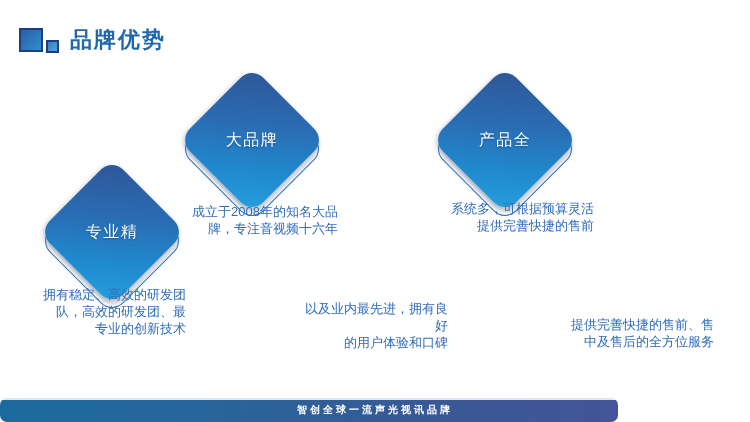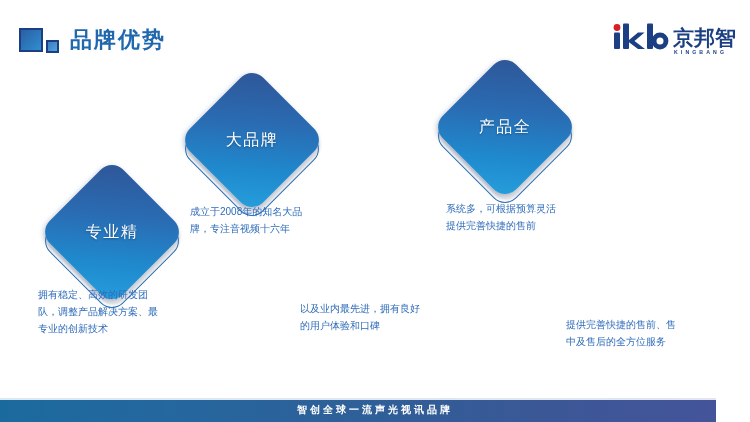--- a/index.html
+++ b/index.html
@@ -121,33 +121,34 @@
     letter-spacing: 1.5px;
     text-shadow: 0 1px 2px rgba(12,40,80,.45);
     white-space: nowrap;
     pointer-events: none;
   }
 
   
   .caption {
     position: absolute;
     color: #2f6cba;
-    font-size: 10px;
+    font-size: 13px;
     line-height: 17px;
-    text-align: left;
+    text-align: right;
     width: 148px;
   }
 
   
   #footer {
     position: absolute;
     left: 0; bottom: 0;
-    width: 716px;
+    width: 618px;
     height: 24px;
     background: linear-gradient(90deg, #1b6a9e 0%, #24679f 22%, #2f5f98 52%, #3b5796 76%, #44549a 100%);
+    border-radius: 7px;
   }
   #footer-rule {
     position: absolute;
     left: 0; top: 0;
     width: 750px;
     height: 2px;
     background: #ffffff;
     opacity: .85;
   }
   #footer-text {
@@ -168,70 +169,51 @@
 </head>
 <body>
 
 <div id="slide">
 
   <div id="header">
     <div class="hdr-sq big"></div>
     <div class="hdr-sq small"></div>
     <div id="page-title">品牌优势</div>
 
-    <div id="logo">
-      <svg width="128" height="36" viewBox="0 0 128 36">
-
-        <circle cx="7" cy="7.5" r="3.4" fill="#d81f26"></circle>
-
-        <rect x="4" y="12.5" width="6" height="16.5" rx="1" fill="#1b3f82"></rect>
-
-        <rect x="13" y="3.5" width="6" height="25.5" rx="1" fill="#1b3f82"></rect>
-        <polygon points="19,20 28,12.5 34.5,12.5 24.5,21 35,29 28,29 19,22.2" fill="#1b3f82"></polygon>
-
-        <rect x="37" y="3.5" width="6" height="25.5" rx="1" fill="#1b3f82"></rect>
-        <circle cx="50" cy="21" r="8.4" fill="#1b3f82"></circle>
-        <circle cx="50" cy="21" r="3.5" fill="#ffffff"></circle>
-
-        <text x="63" y="25" font-family="'Liberation Sans', sans-serif" font-size="21" font-weight="bold" fill="#1b3f82" letter-spacing="0">京邦智</text>
-
-        <text x="64" y="33.5" font-family="'Liberation Sans', sans-serif" font-size="5.2" font-weight="bold" fill="#1b3f82" letter-spacing="3.1">KINGBANG</text>
-      </svg>
-    </div>
   </div>
 
   <div class="node" style="left:60px; top:180px;">
     <div class="plate-shadow"></div>
     <div class="plate-line"></div>
     <div class="face"></div>
     <div class="face-label">专业精</div>
   </div>
   <div class="caption" style="left:38px; top:286px;">
     <div>拥有稳定、高效的研发团</div>
-    <div>队，调整产品解决方案、最</div>
+    <div>队，高效的研发团、最</div>
     <div>专业的创新技术</div>
   </div>
 
   <div class="node" style="left:200px; top:88px;">
     <div class="plate-shadow"></div>
     <div class="plate-line"></div>
     <div class="face"></div>
     <div class="face-label">大品牌</div>
   </div>
   <div class="caption" style="left:190px; top:203px;">
     <div>成立于2008年的知名大品</div>
     <div>牌，专注音视频十六年</div>
   </div>
 
   <div class="caption" style="left:300px; top:300px;">
     <div>以及业内最先进，拥有良好</div>
     <div>的用户体验和口碑</div>
   </div>
 
-  <div class="node" style="left:453px; top:75px;">
+  <div class="node" style="left:453px; top:88px;">
     <div class="plate-shadow"></div>
     <div class="plate-line"></div>
     <div class="face"></div>
     <div class="face-label">产品全</div>
   </div>
   <div class="caption" style="left:446px; top:200px;">
     <div>系统多，可根据预算灵活</div>
     <div>提供完善快捷的售前</div>
   </div>
 

